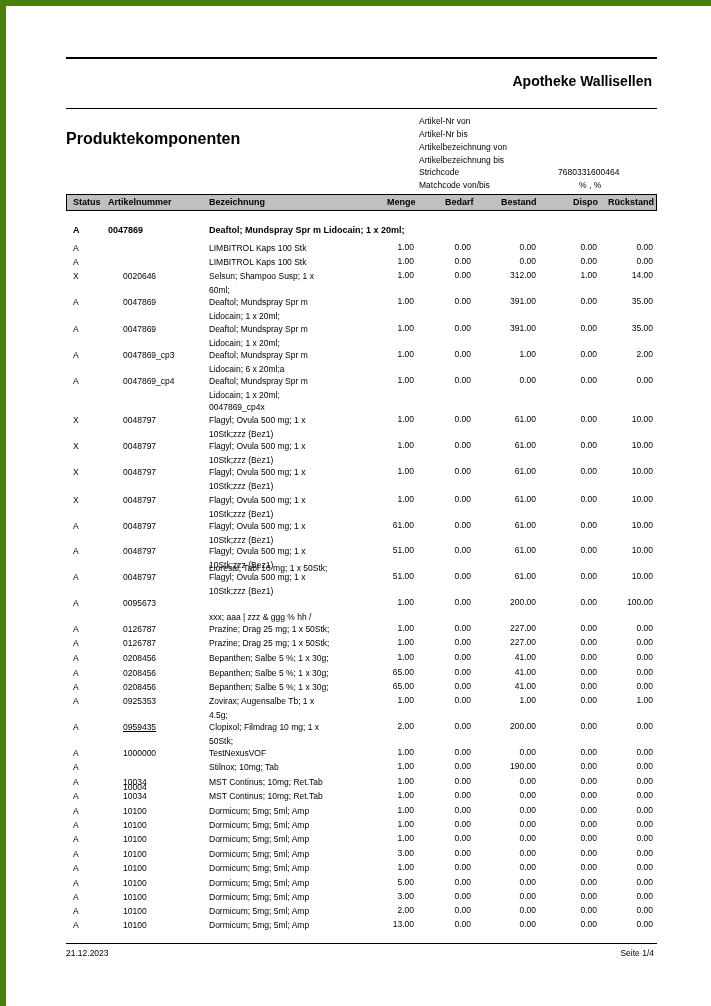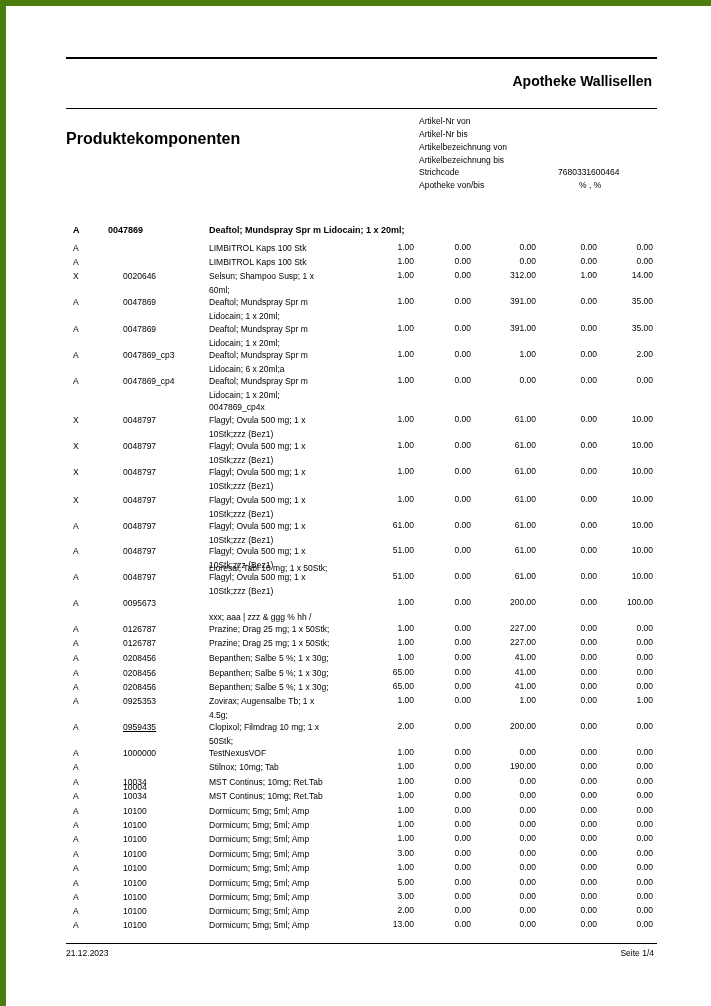--- a/index.html
+++ b/index.html
@@ -30,24 +30,34 @@
   <div class="rule-thin" style="top:102px"></div>
   <div class="title">Produktekomponenten</div>
 
   <div id="criteria">
       <div class="crit" style="top: 110px;">Artikel-Nr von</div>
       <div class="crit" style="top: 123px;">Artikel-Nr bis</div>
       <div class="crit" style="top: 136px;">Artikelbezeichnung von</div>
       <div class="crit" style="top: 149px;">Artikelbezeichnung bis</div>
       <div class="crit" style="top: 161px;">Strichcode</div>
       <div class="critval" style="top: 161px; left: 552px;">7680331600464</div>
-      <div class="crit" style="top: 174px;">Apotheke von/bis</div>
+      <div class="crit" style="top: 174px;">Matchcode von/bis</div>
       <div class="critval" style="top: 174px; left: 573px;">% , %</div>
     </div>
 
+  <div class="hdr">
+    <span style="left:6px">Status</span>
+    <span style="left:41px">Artikelnummer</span>
+    <span style="left:142px">Bezeichnung</span>
+    <span style="left:320px">Menge</span>
+    <span style="left:378px">Bedarf</span>
+    <span style="left:434px">Bestand</span>
+    <span style="left:506px">Dispo</span>
+    <span style="left:541px">Rückstand</span>
+  </div>
 
   <div>
     <div class="cell bold" style="left:67px;top:218px">A</div>
     <div class="cell bold" style="left:102px;top:218px">0047869</div>
     <div class="cell bold" style="left:203px;top:218px">Deaftol; Mundspray Spr m Lidocain; 1 x 20ml;</div>
   </div>
 
   <div id="rows">
       <div>
         <div class="cell" style="left: 67px; top: 236px;">A</div>

